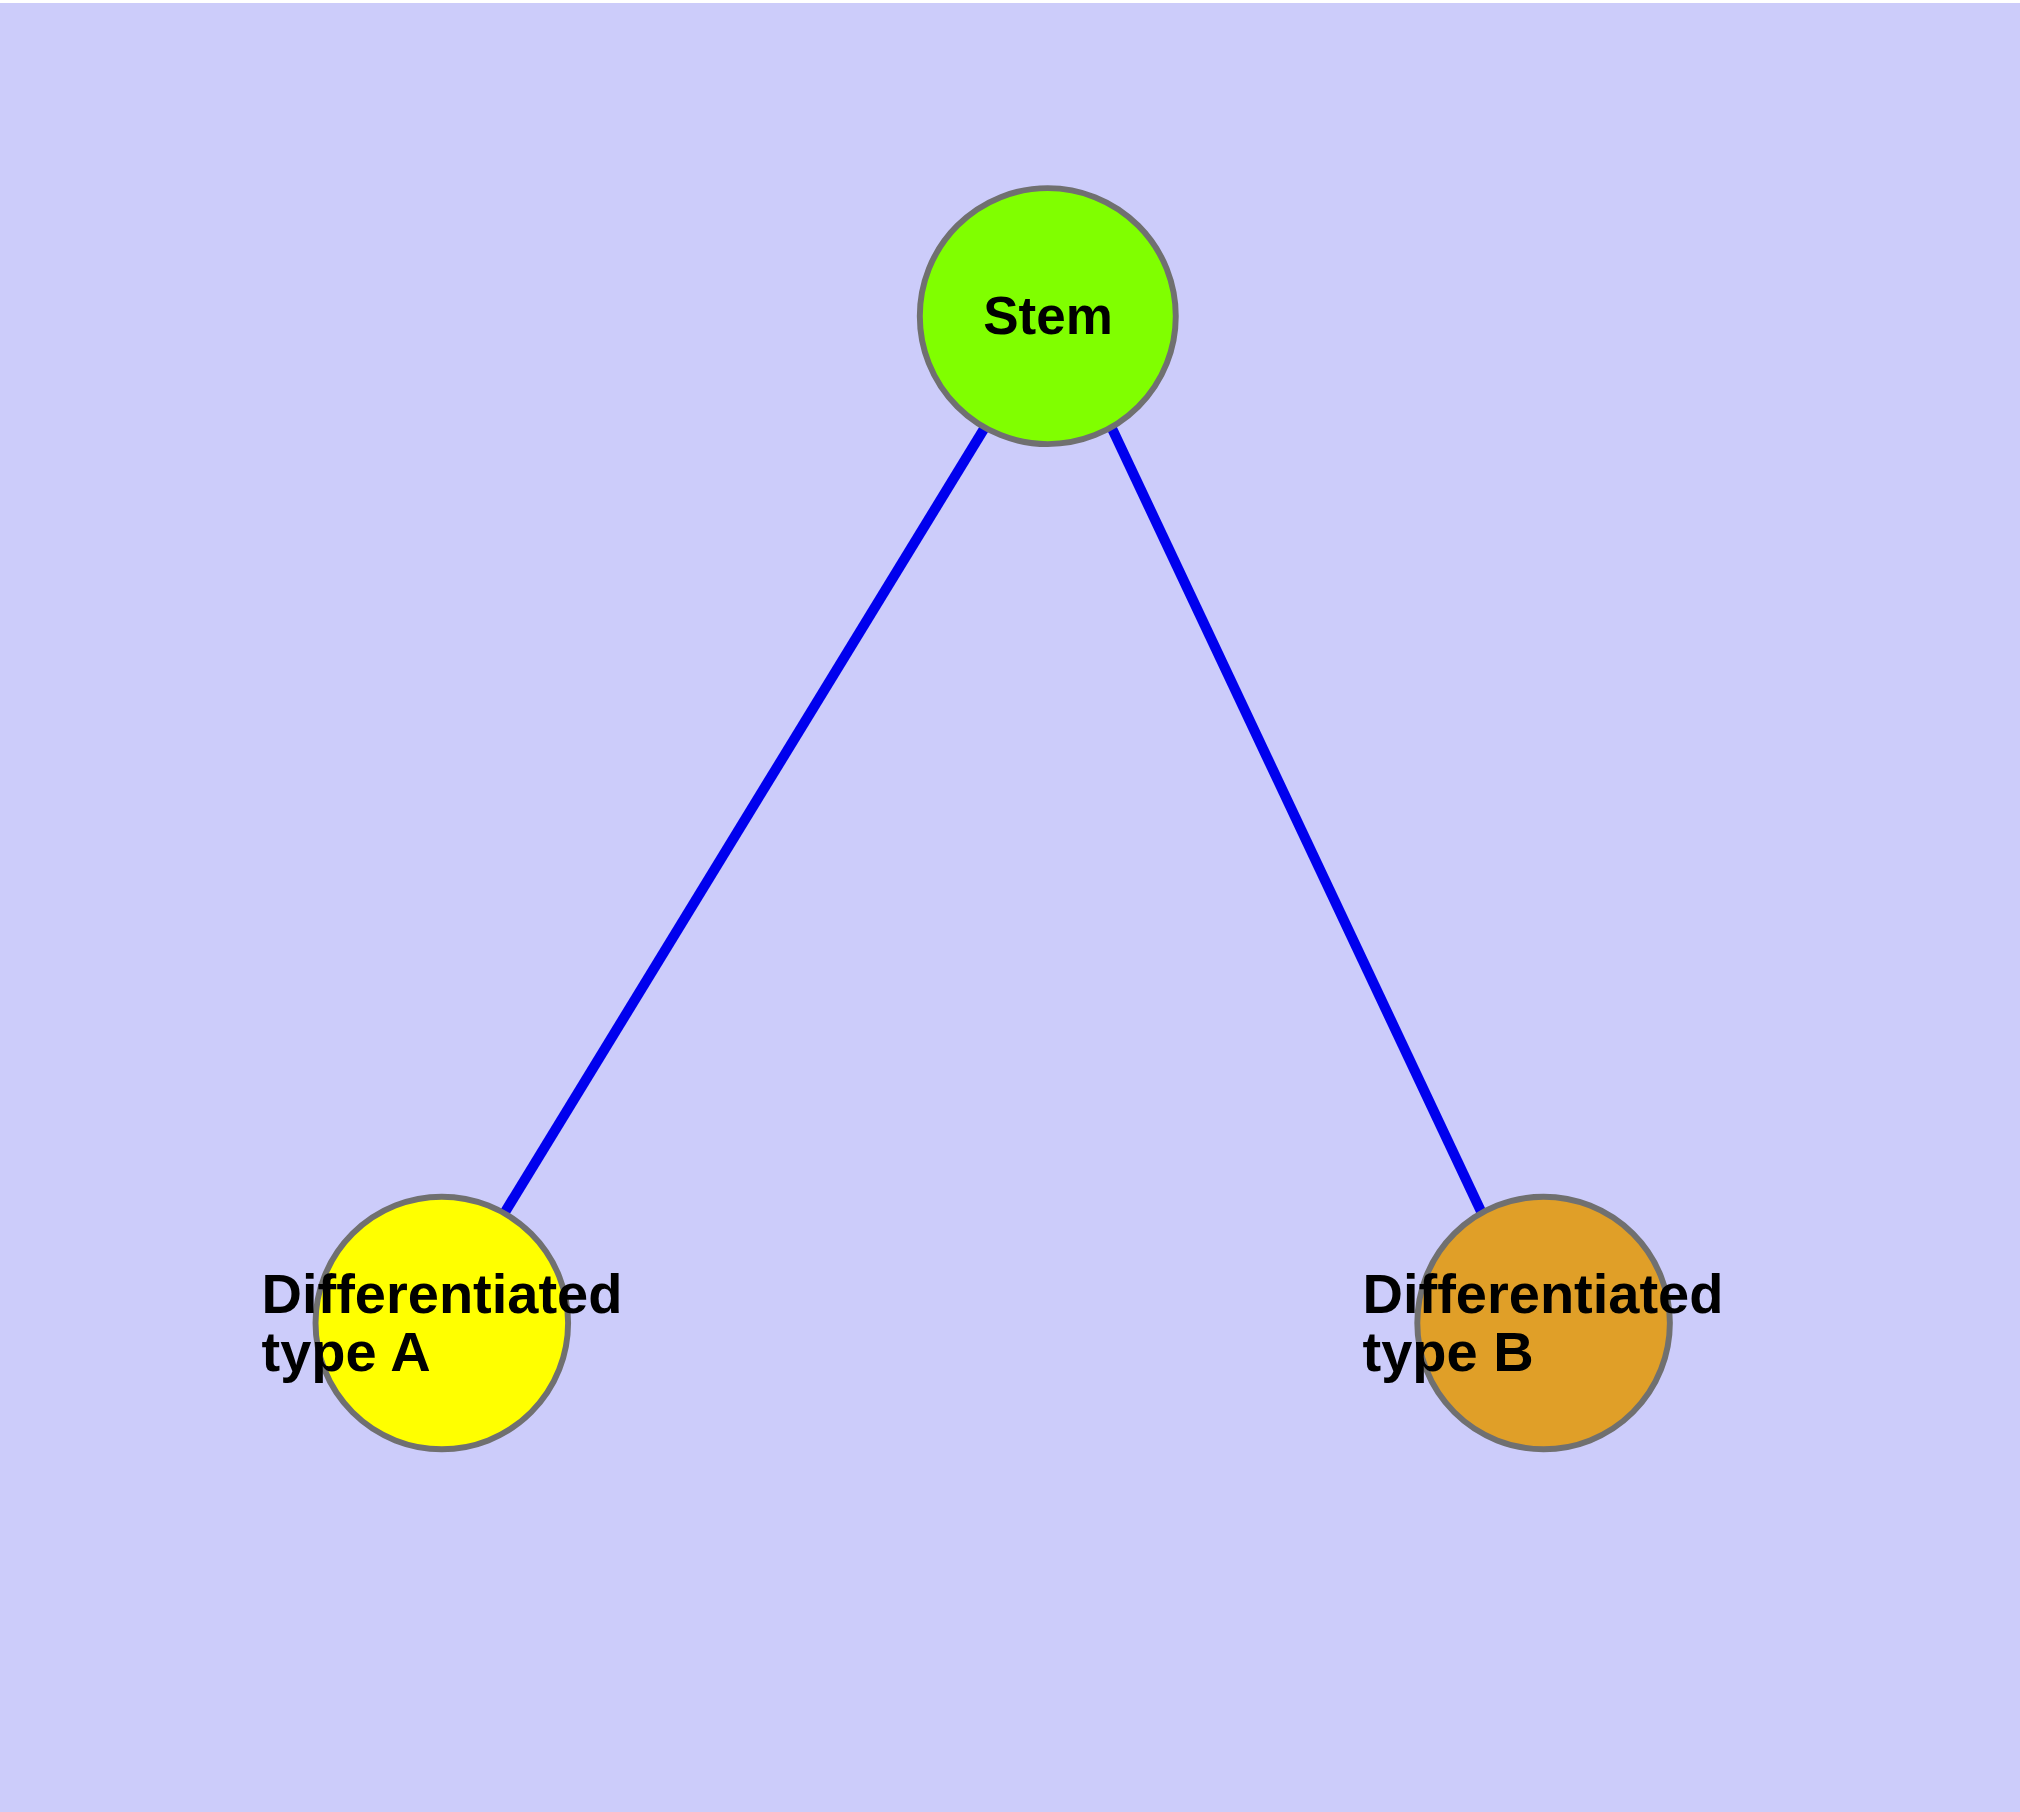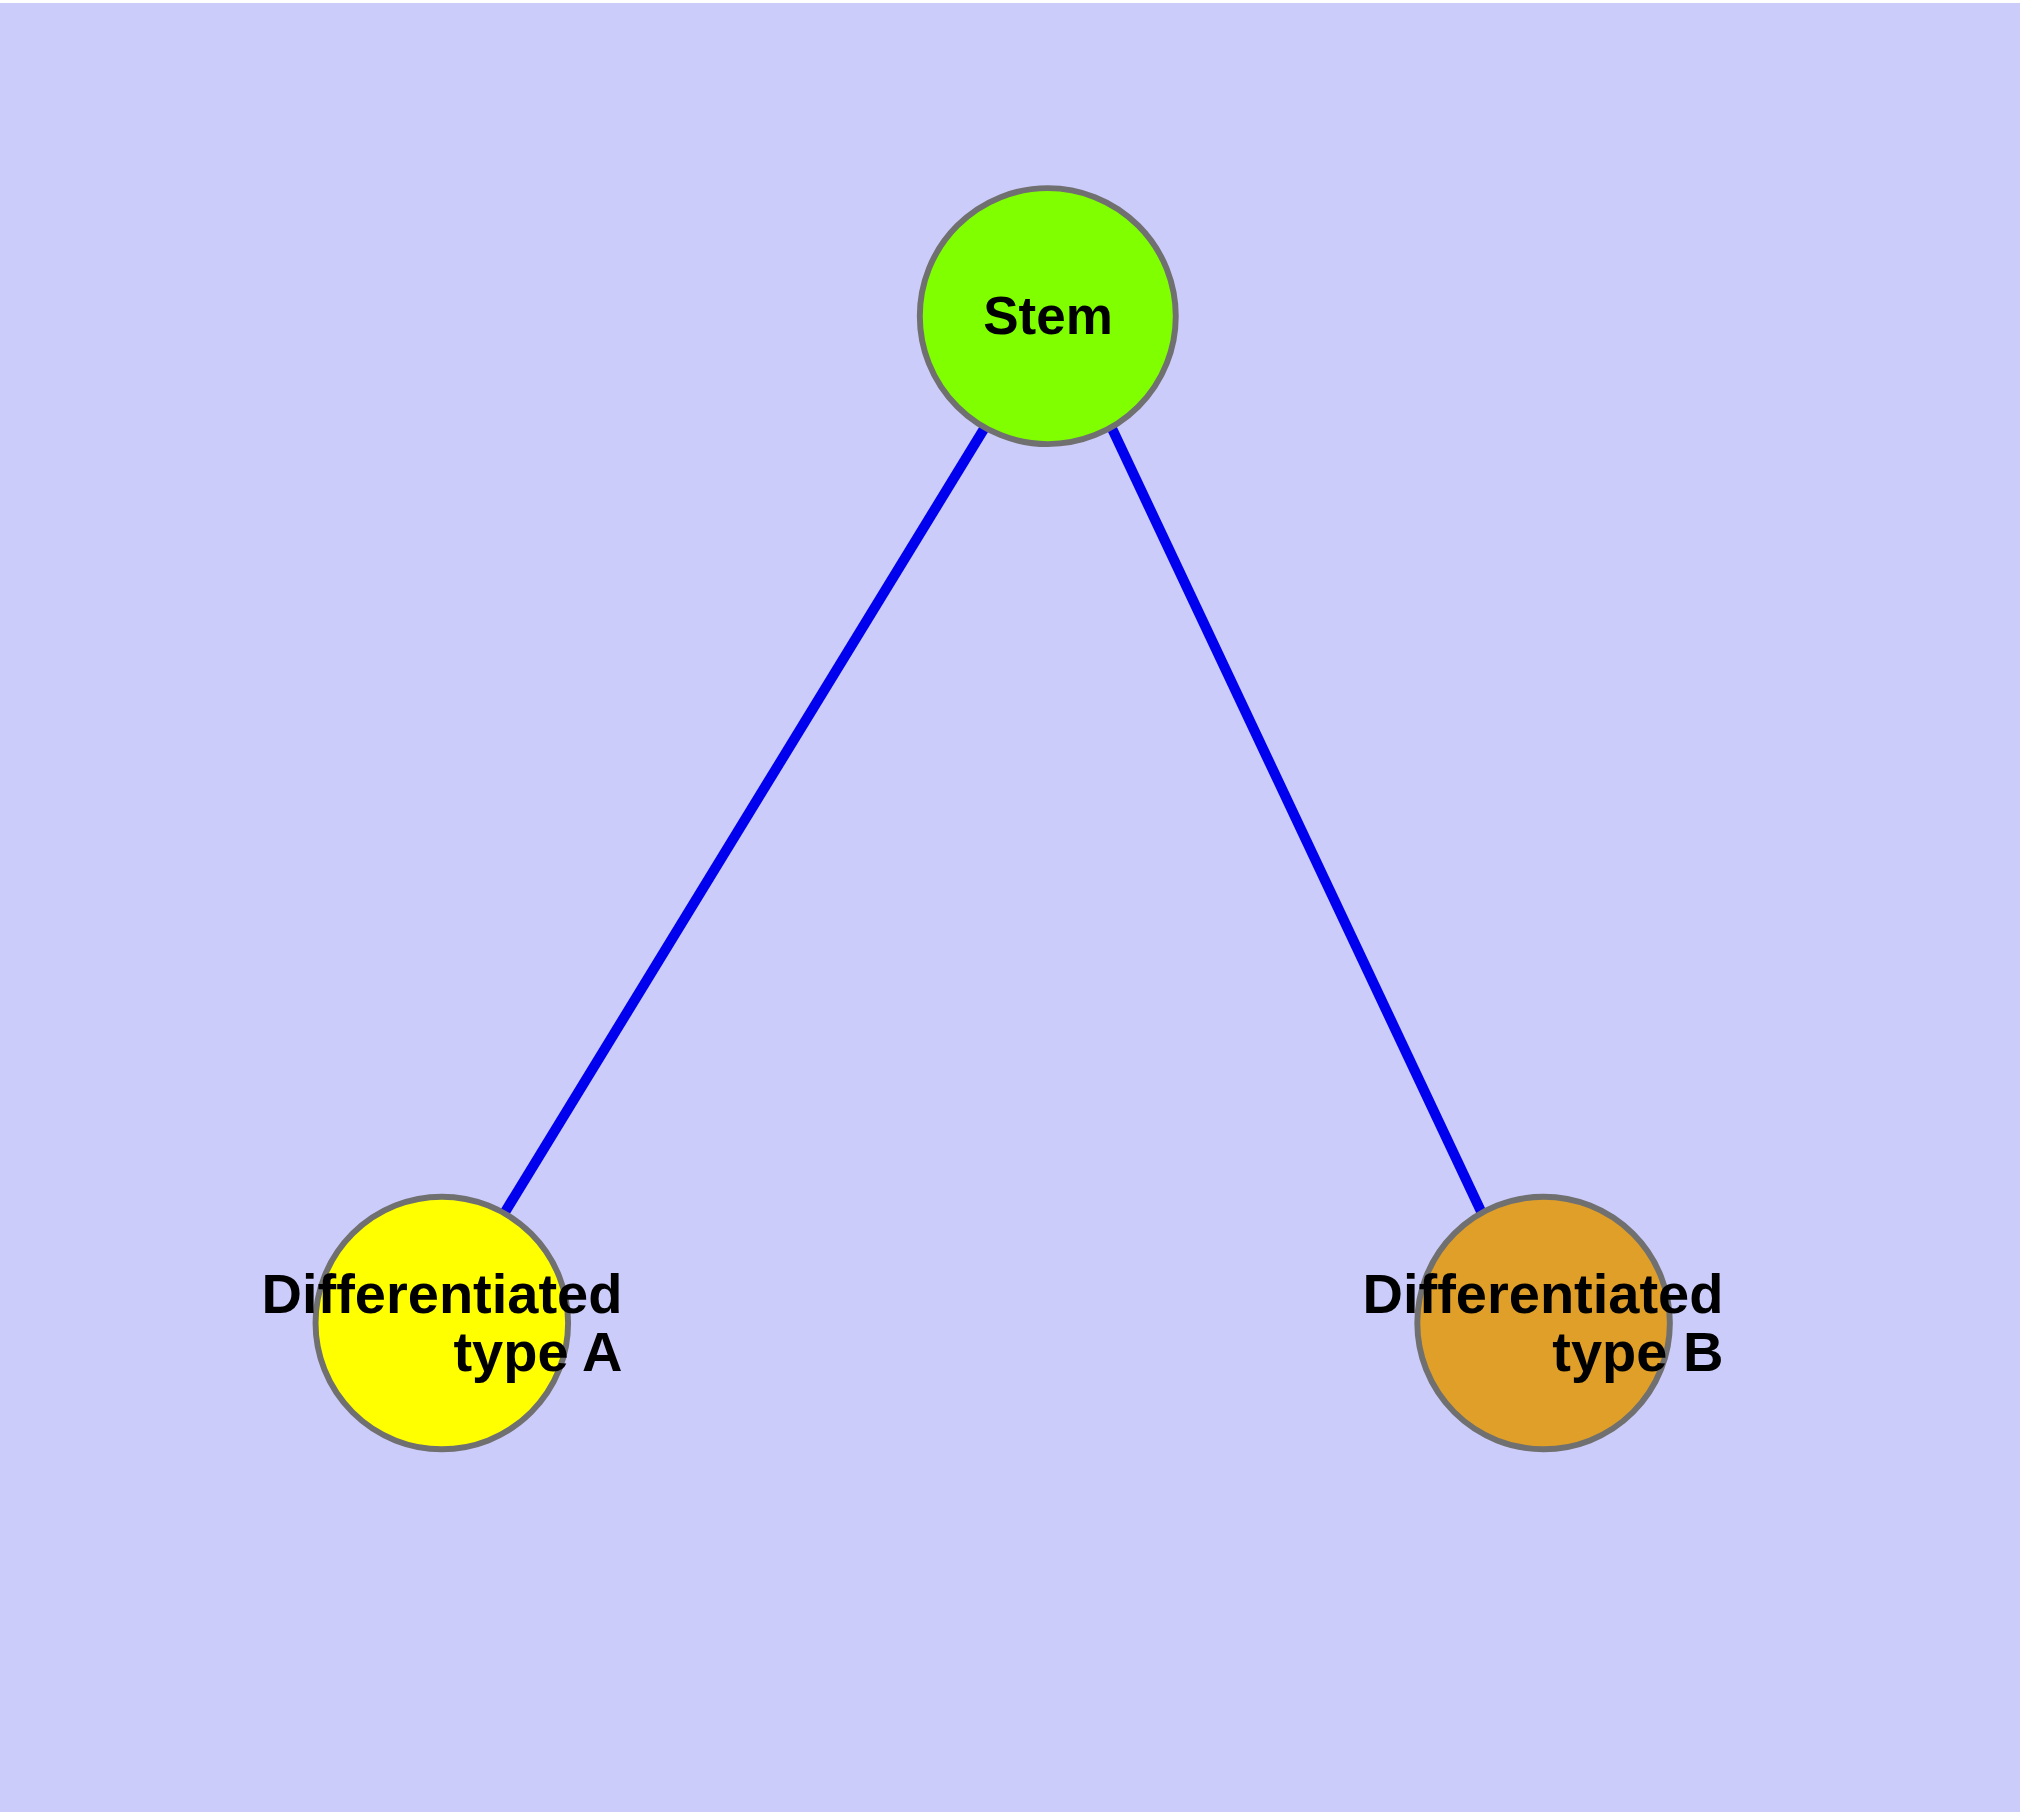--- a/index.html
+++ b/index.html
@@ -27,21 +27,21 @@
   }
   #graph-svg {
     position: absolute;
     left: 0;
     top: 0;
     width: 2021px;
     height: 1812px;
   }
   .node-label {
     position: absolute;
-    text-align: right;
+    text-align: left;
     color: #000000;
     font-weight: bold;
     line-height: 1.04;
     white-space: pre;
     pointer-events: none;
     -webkit-font-smoothing: antialiased;
   }
   .label-stem {
     font-size: 53px;
     left: 1048px;

